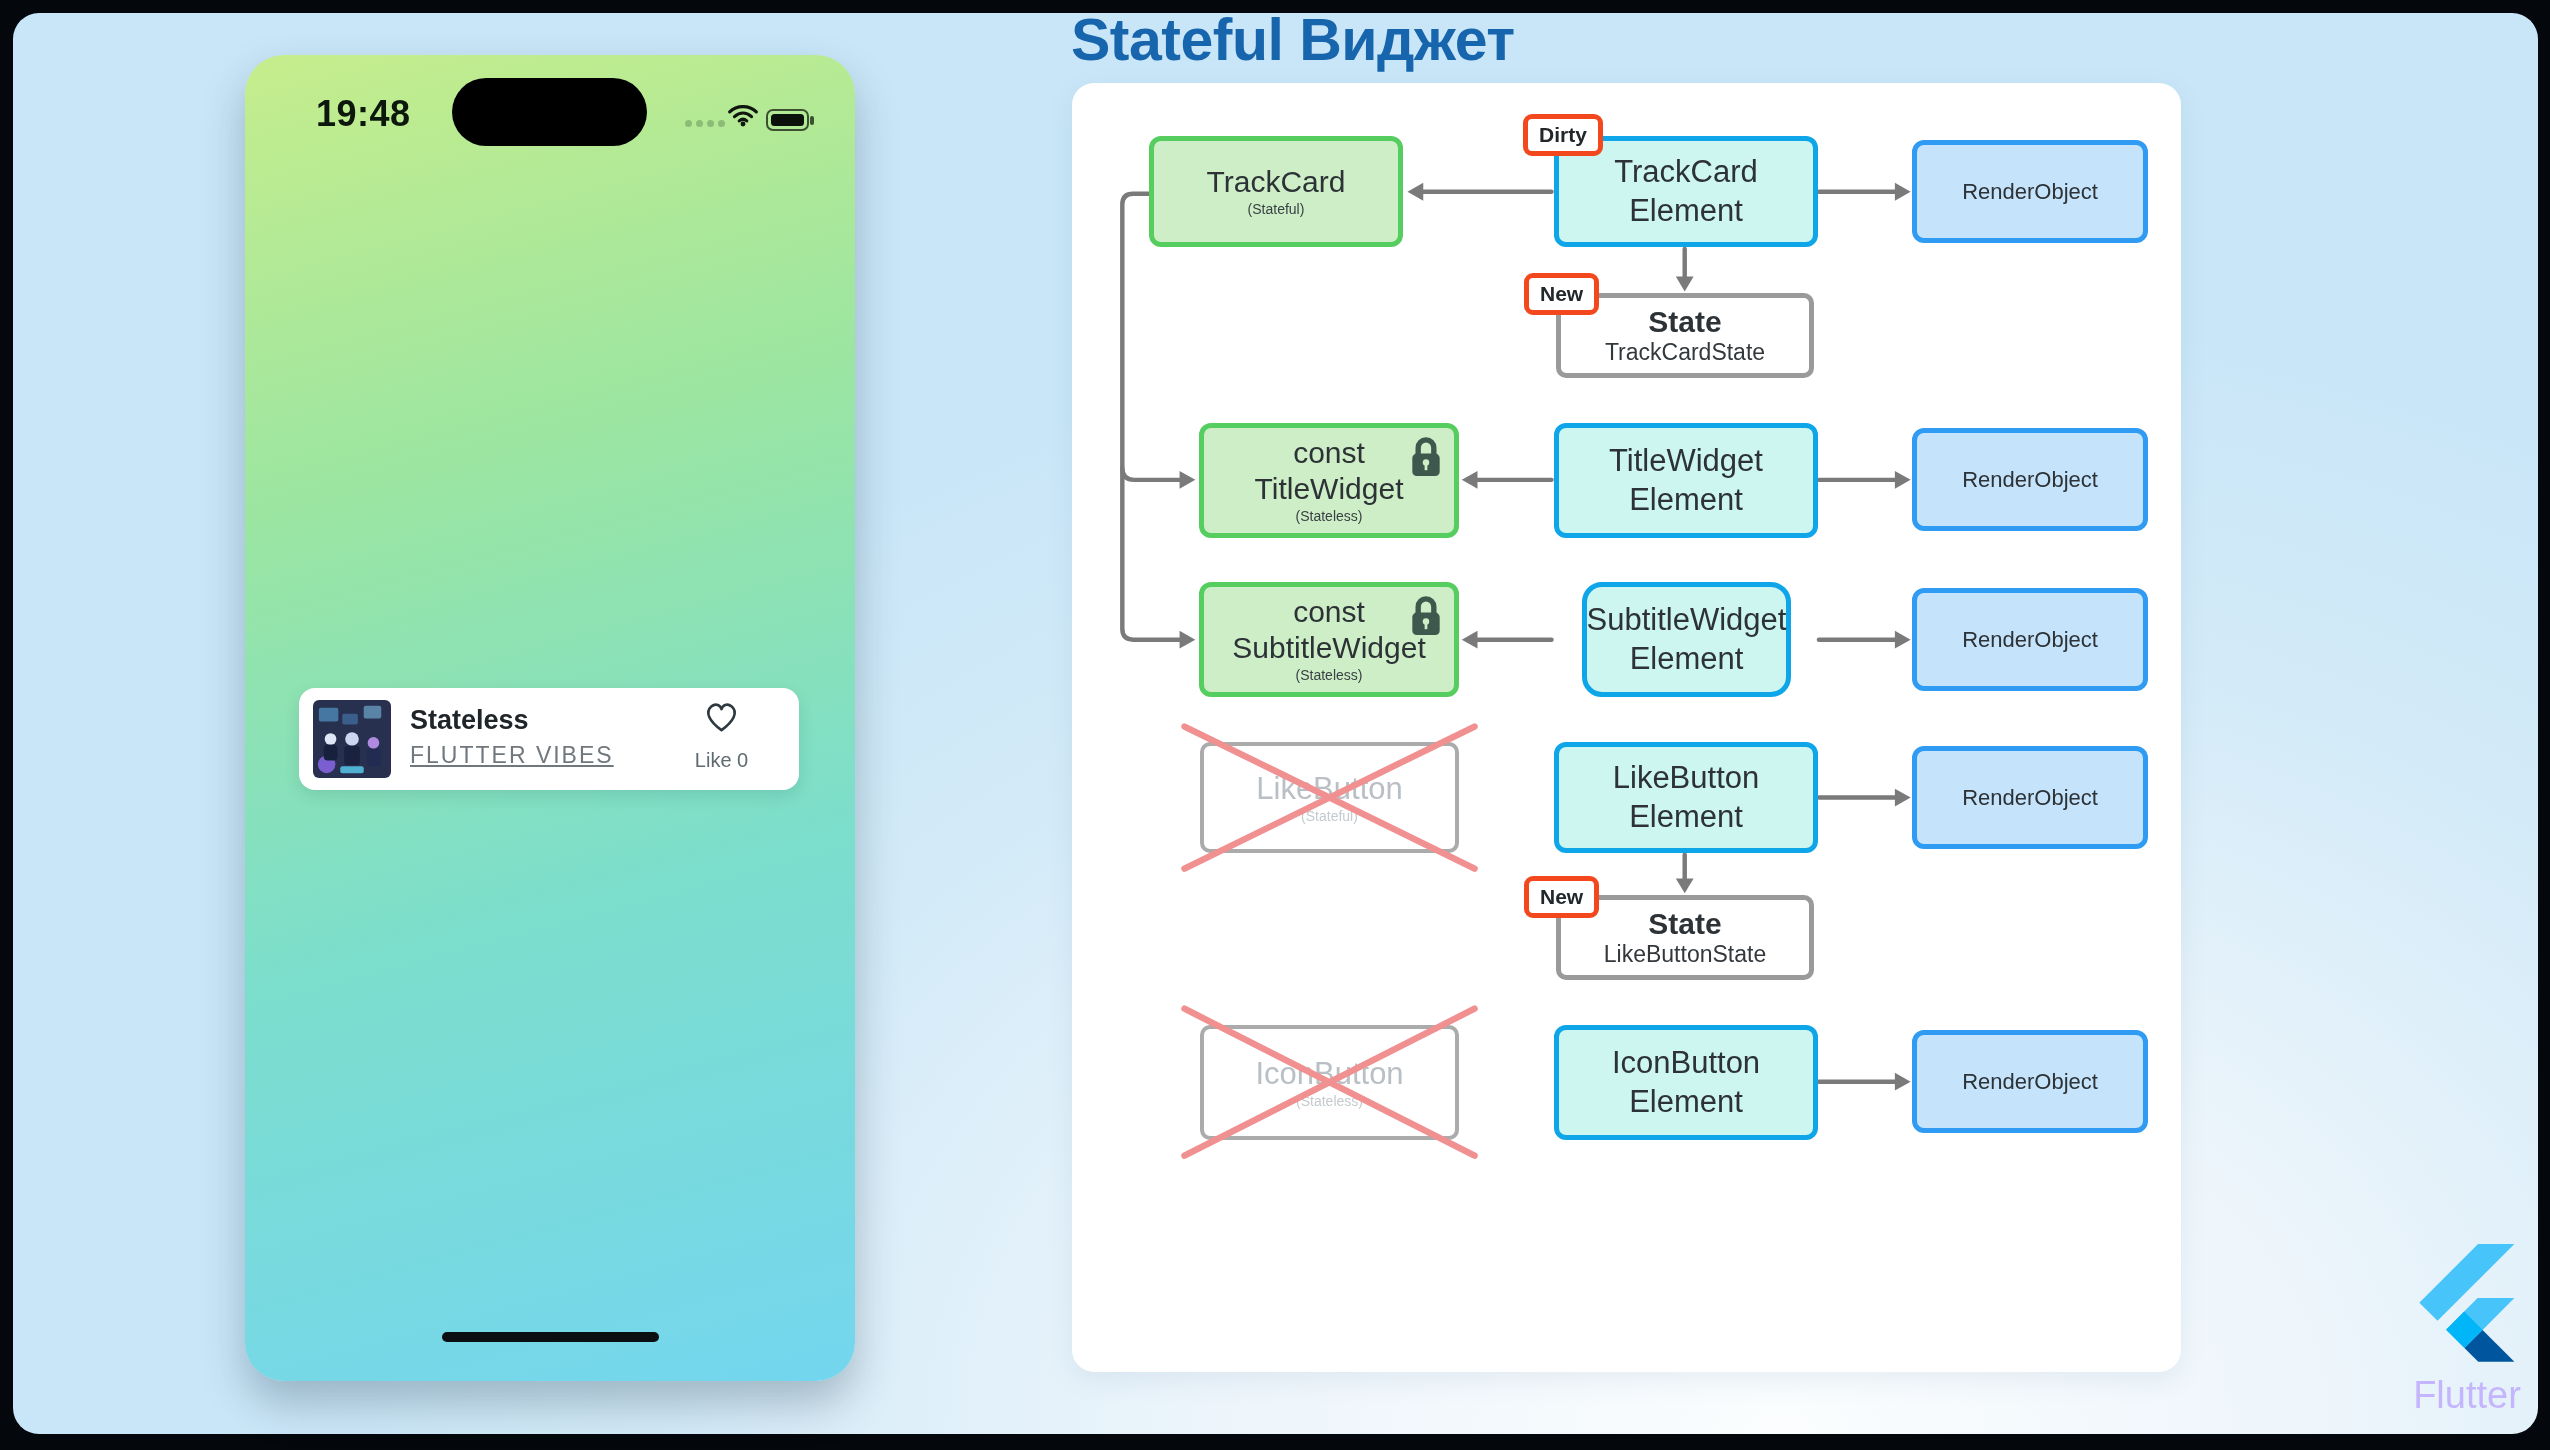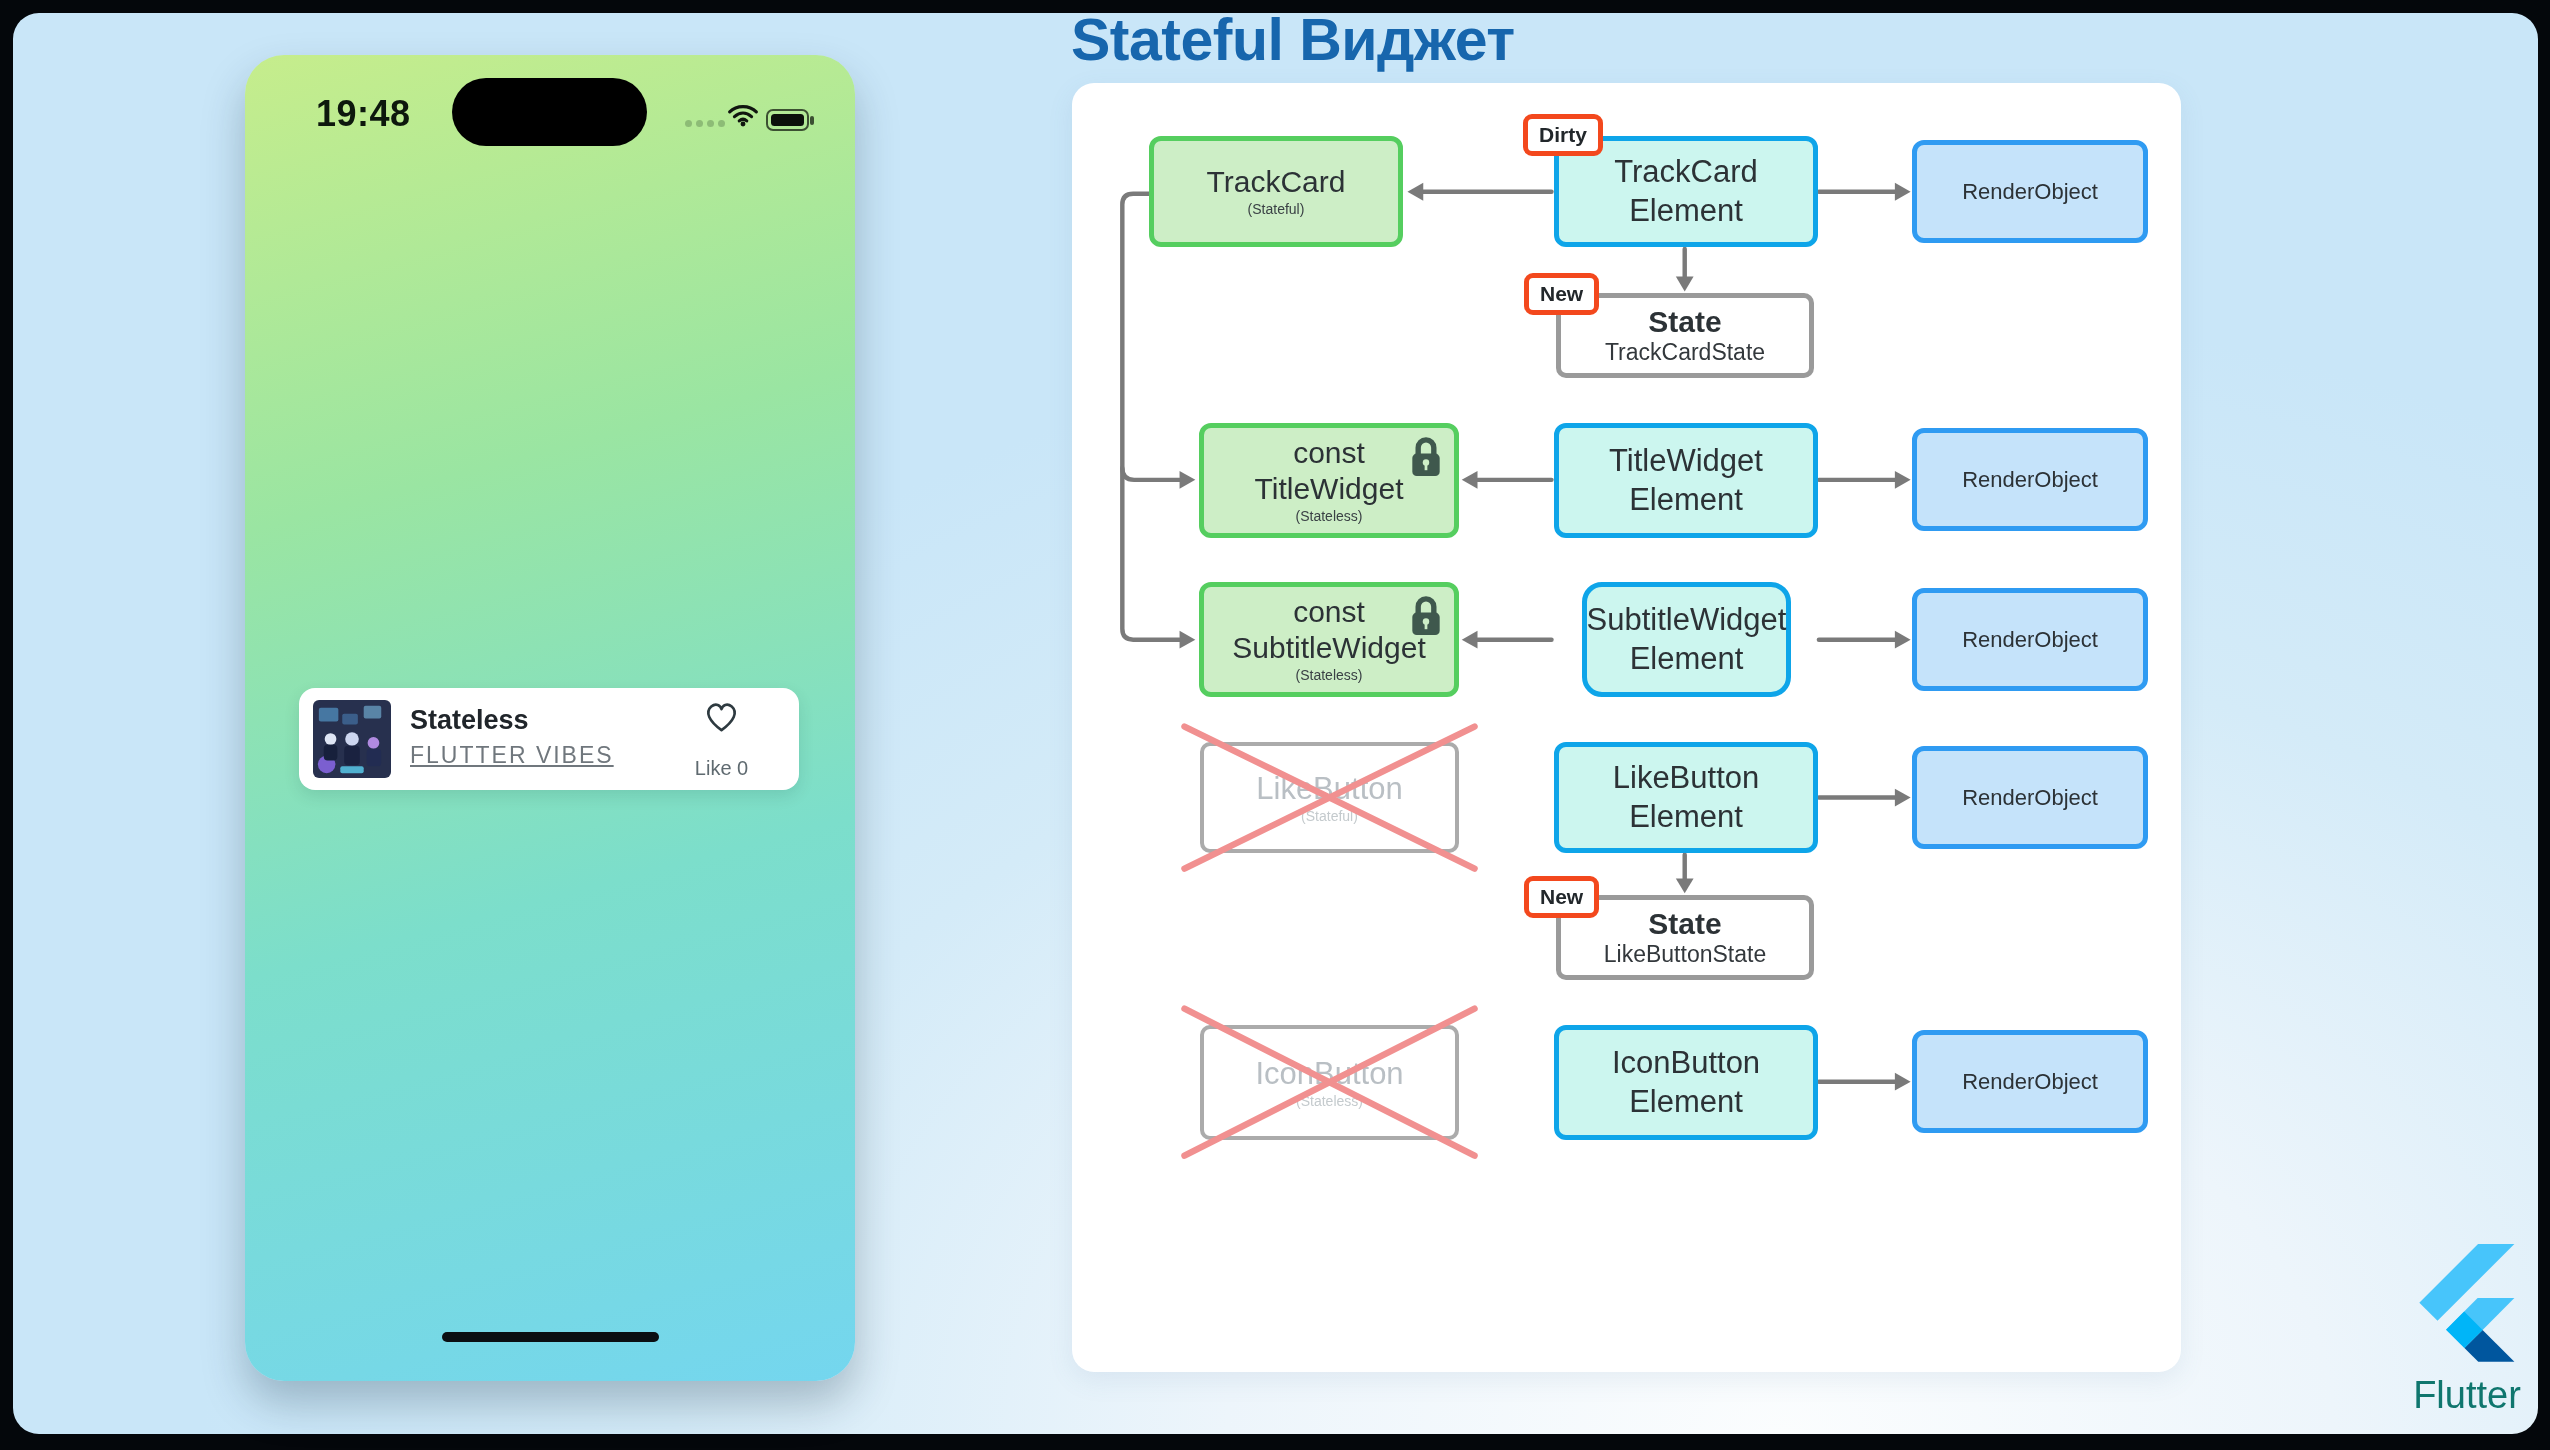--- a/index.html
+++ b/index.html
@@ -19,21 +19,21 @@
   .wifi { position:absolute; left:482px; top:47px; }
   .battery { position:absolute; left:521px; top:54px; width:43px; height:22px; border:2.5px solid rgba(20,28,16,.75); border-radius:7px; }
   .battery .fill { position:absolute; left:3px; top:3px; right:3px; bottom:3px; background:#0c110b; border-radius:3.5px; }
   .battery .nub { position:absolute; right:-7px; top:5.4px; width:4px; height:9px; background:rgba(20,28,16,.75); border-radius:2px; }
   .appcard { position:absolute; left:54px; top:633px; width:500px; height:102px; background:#fff; border-radius:16px;
              box-shadow:0 6px 16px rgba(0,60,60,.12); }
   .art { position:absolute; left:14px; top:12px; width:78px; height:78px; border-radius:6px; overflow:hidden; }
   .cardtitle { position:absolute; left:111px; top:17px; font-size:27px; font-weight:700; color:#20252a; }
   .cardsub { position:absolute; left:111px; top:54px; font-size:23px; color:#70777d; letter-spacing:2px;text-decoration:underline; }
   .likeblock { position:absolute; right:30px; top:10px; width:95px; text-align:center; }
-  .likecount { margin-top:18px; font-size:20px; color:#5f6a70; }
+  .likecount { margin-top:10px; font-size:20px; color:#5f6a70; }
   .homebar { position:absolute; left:197px; top:1277px; width:217px; height:10px; border-radius:5px; background:#0b0f12; }
 
   
   .title { position:absolute; left:1071px; top:6px; font-size:59px; font-weight:700; color:#1766ad; letter-spacing:-0.5px; }
   .panel { position:absolute; left:1072px; top:83px; width:1109px; height:1289px; background:#fff; border-radius:22px;
            box-shadow:0 8px 26px rgba(80,120,160,.10); }
   .lay { position:absolute; left:0; top:0; }
 
   .bx { position:absolute; display:flex; flex-direction:column; align-items:center; justify-content:center;
         text-align:center; border-radius:12px; color:#2c3236; z-index:2; }
@@ -45,21 +45,21 @@
   .main { font-size:30px; line-height:1.2; }
   .sub  { font-size:14px; color:#3a4145; line-height:1.3; }
   .wdead .sub { color:#c4cacd; }
   .stitle { font-size:30px; font-weight:700; color:#2c3236; }
   .ssub { font-size:23px; color:#33383c; }
   .badge { position:absolute; background:#fff; border:5px solid #f3481d; border-radius:9px;
            font-size:21px; font-weight:700; color:#22272b; padding:4px 11px; z-index:4; }
   .lock { position:absolute; right:11px; top:8px; }
 
   .logo { position:absolute; left:2408px; top:1244px; width:118px; height:174px; text-align:center; }
-  .wordmark { margin-top:8px; font-size:38px; color:#0f766e; }
+  .wordmark { margin-top:8px; font-size:38px; color:#c4b5fd; }
 </style>
 </head>
 <body>
 
 <div class="screen">
   <div class="page"></div>
 
   <div class="phone">
     <div class="time">19:48</div>
     <div class="island"></div>

